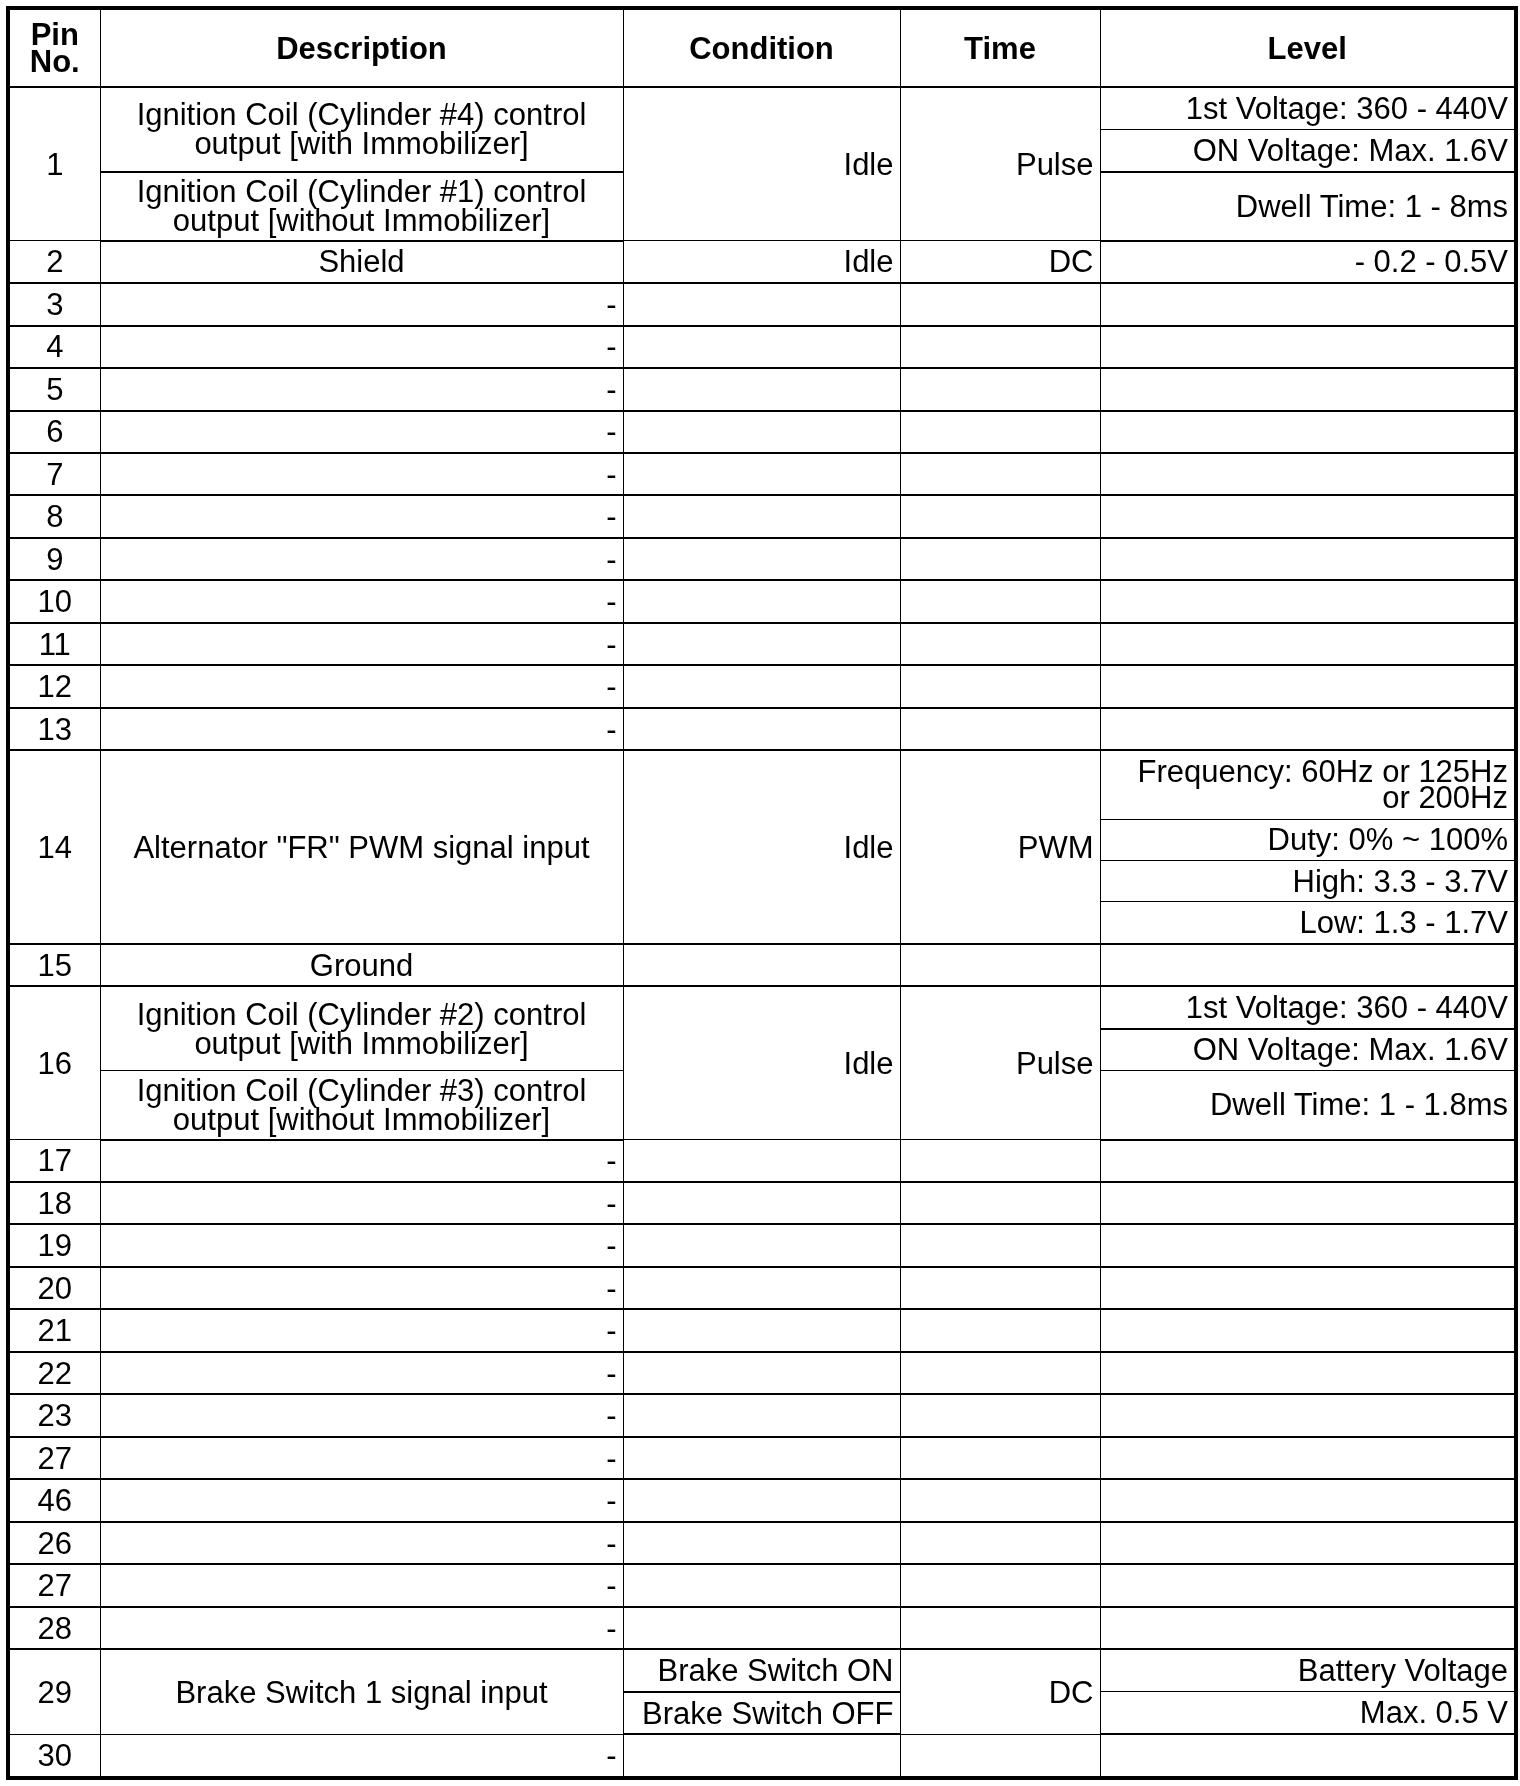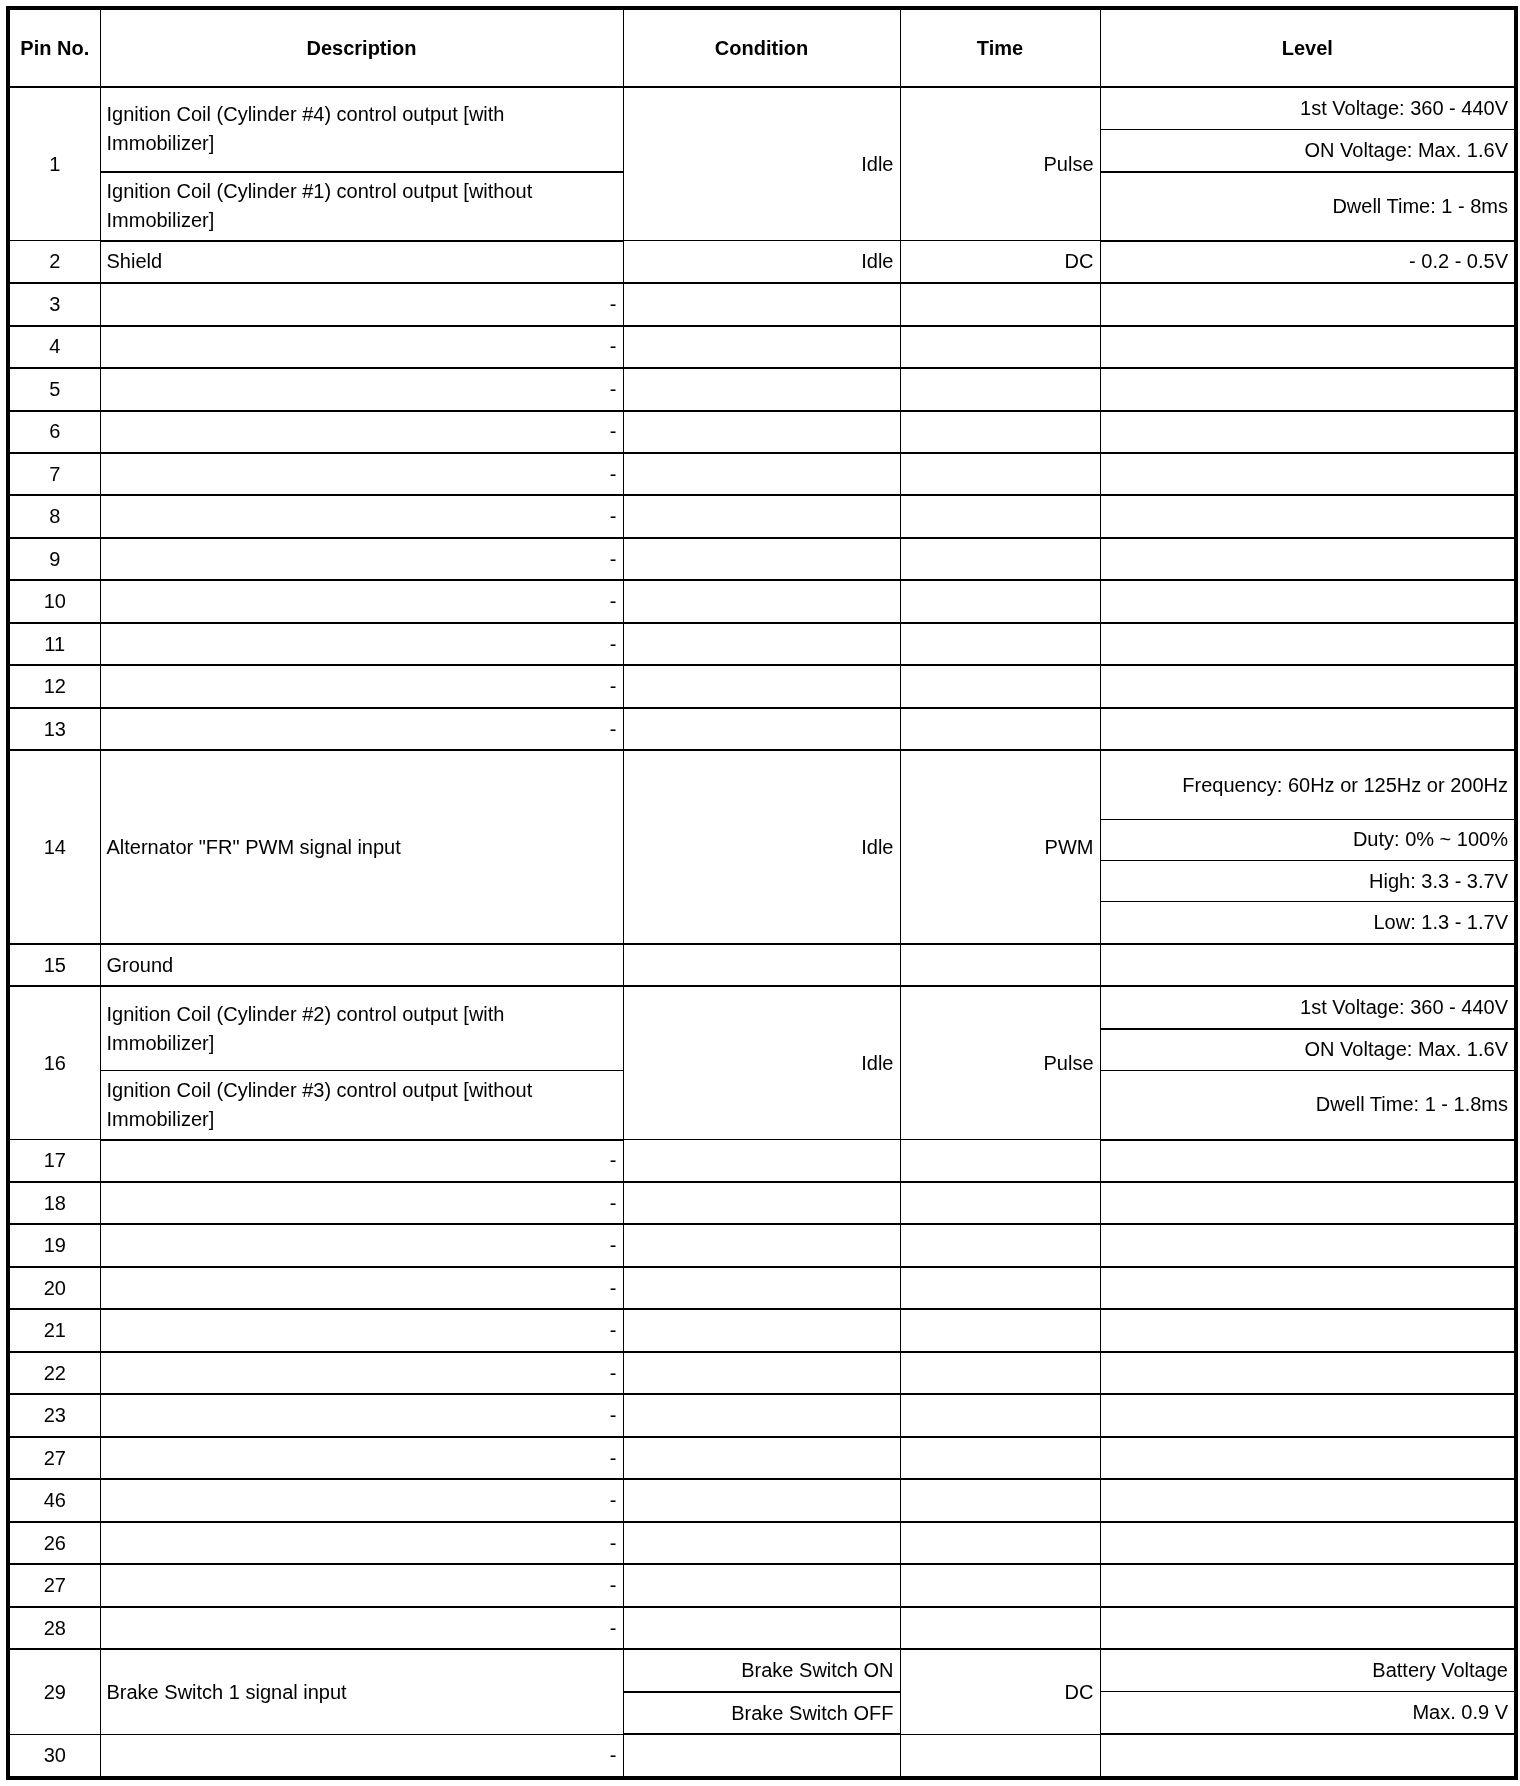--- a/index.html
+++ b/index.html
@@ -3,38 +3,38 @@
 <meta charset="utf-8">
 <style>
   html, body { margin: 0; padding: 0; background: #ffffff; }
   body { width: 1520px; height: 1786px; position: relative; font-family: "Liberation Sans", sans-serif; color: #000; }
   #pin-table {
     position: absolute; left: 6px; top: 6px;
     width: 1508px; height: 1774px;
     border-collapse: collapse;
     border: 4px solid #000;
     table-layout: fixed;
-    font-size: 20px;
+    font-size: 31px;
   }
   #pin-table td, #pin-table th {
     border: 1.5px solid #000;
     padding: 0 6px;
     line-height: 29px;
     overflow: hidden;
   }
   #pin-table th {
     font-weight: bold;
     text-align: center;
     height: 68px;
   }
   #pin-table th.pin-h { line-height: 27px; }
   #pin-table tr.thick-bottom > td,
   #pin-table tr.thick-bottom > th { border-bottom: 2.5px solid #000; }
   td.c { text-align: right; }
-  td.l { text-align: left; margin-left: 44px; }
+  td.l { text-align: center; margin-left: 44px; }
   td.pin { text-align: center; }
   tr.std td { height: 36px; }
 </style>
 </head>
 <body>
 
 <table id="pin-table">
   <colgroup>
     <col style="width:92px">
     <col style="width:523px">
@@ -285,21 +285,21 @@
 
     <tr>
       <td class="pin" rowspan="2">29</td>
       <td class="l" rowspan="2">Brake Switch 1 signal input</td>
       <td class="c" style="height:36px;border-bottom-width:2.5px">Brake Switch ON</td>
       <td class="c" rowspan="2">DC</td>
       <td class="c" style="height:36px">Battery Voltage</td>
     </tr>
     <tr class="thick-bottom">
       <td class="c" style="height:36px">Brake Switch OFF</td>
-      <td class="c" style="height:36px">Max. 0.9 V</td>
+      <td class="c" style="height:36px">Max. 0.5 V</td>
     </tr>
 
     <tr class="std">
       <td class="pin">30</td>
       <td class="c">-</td>
       <td></td>
       <td></td>
       <td></td>
     </tr>
   </tbody>

